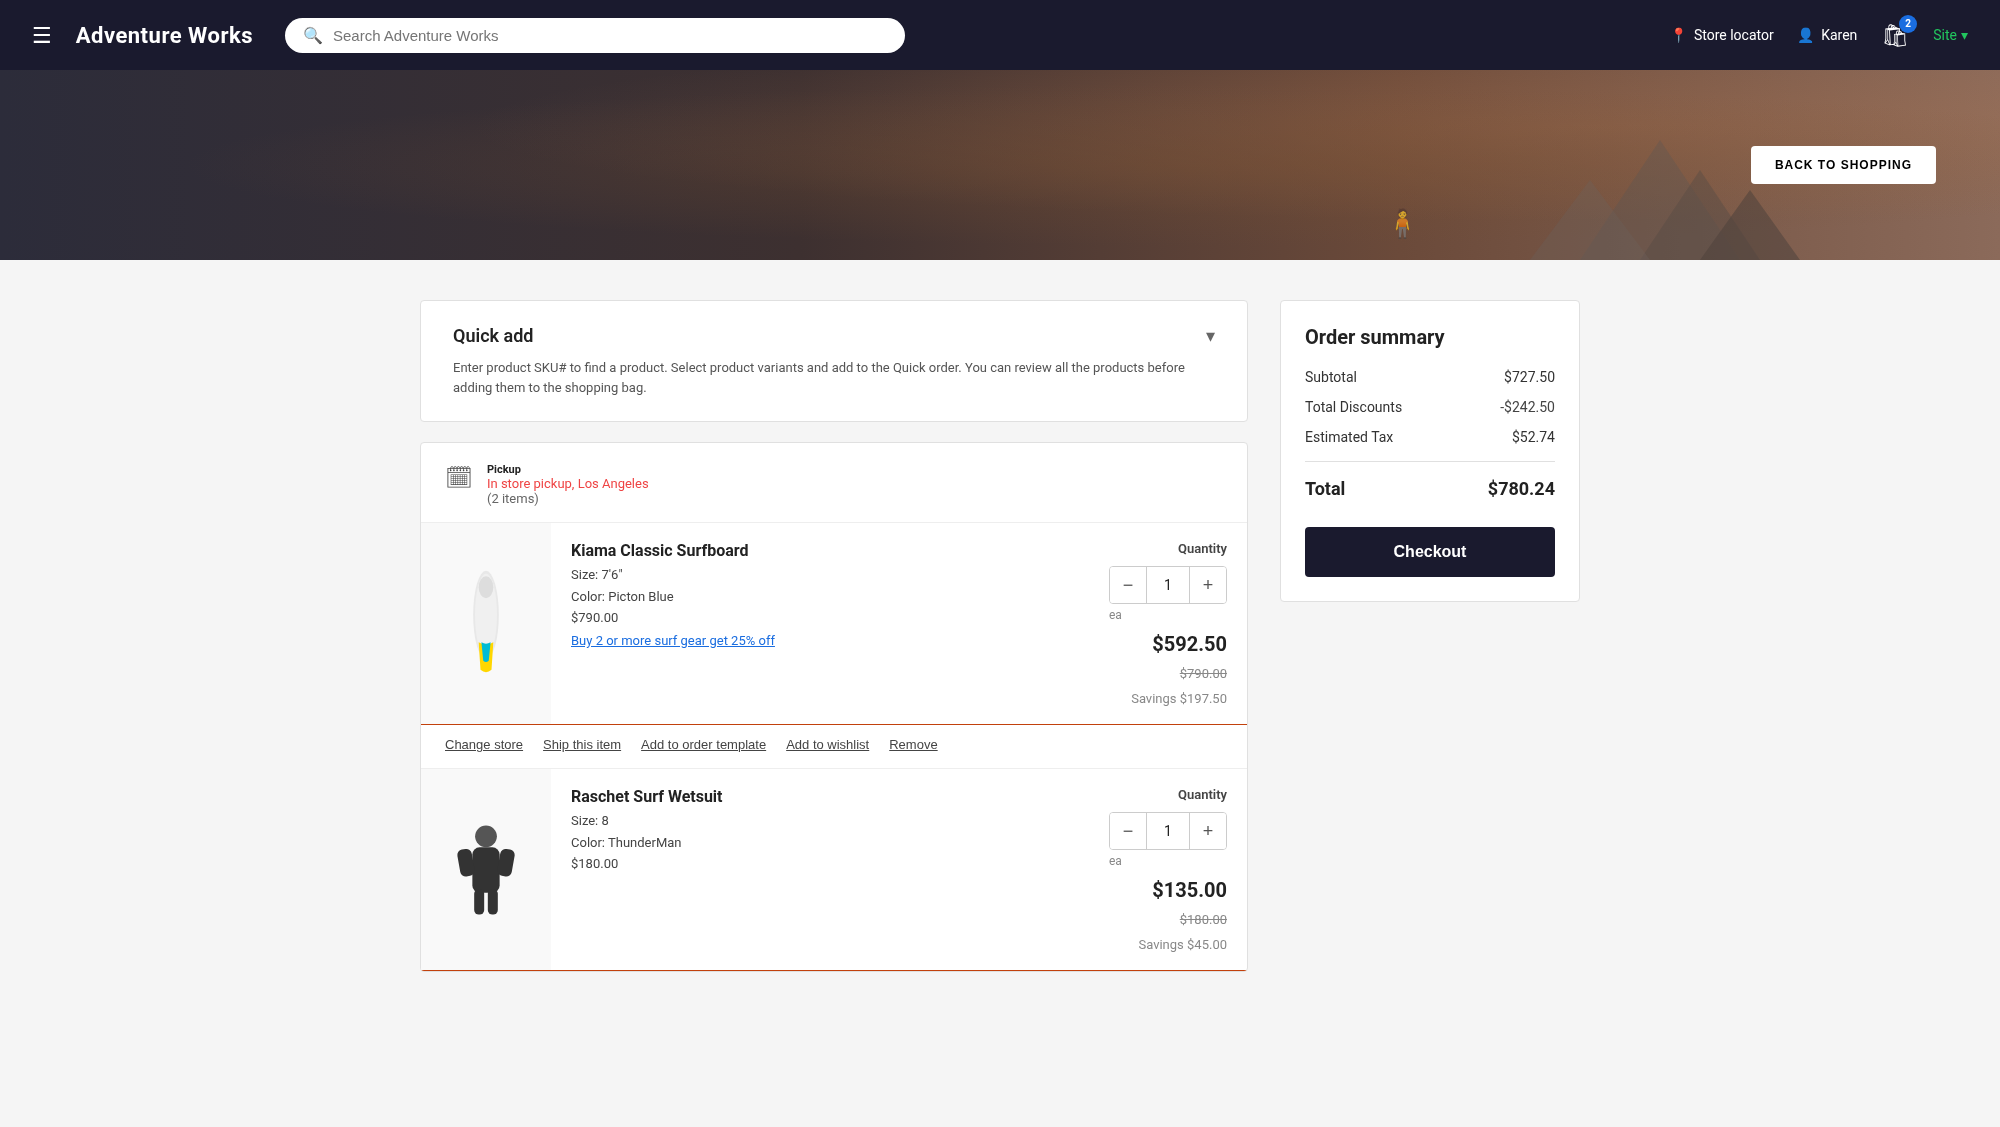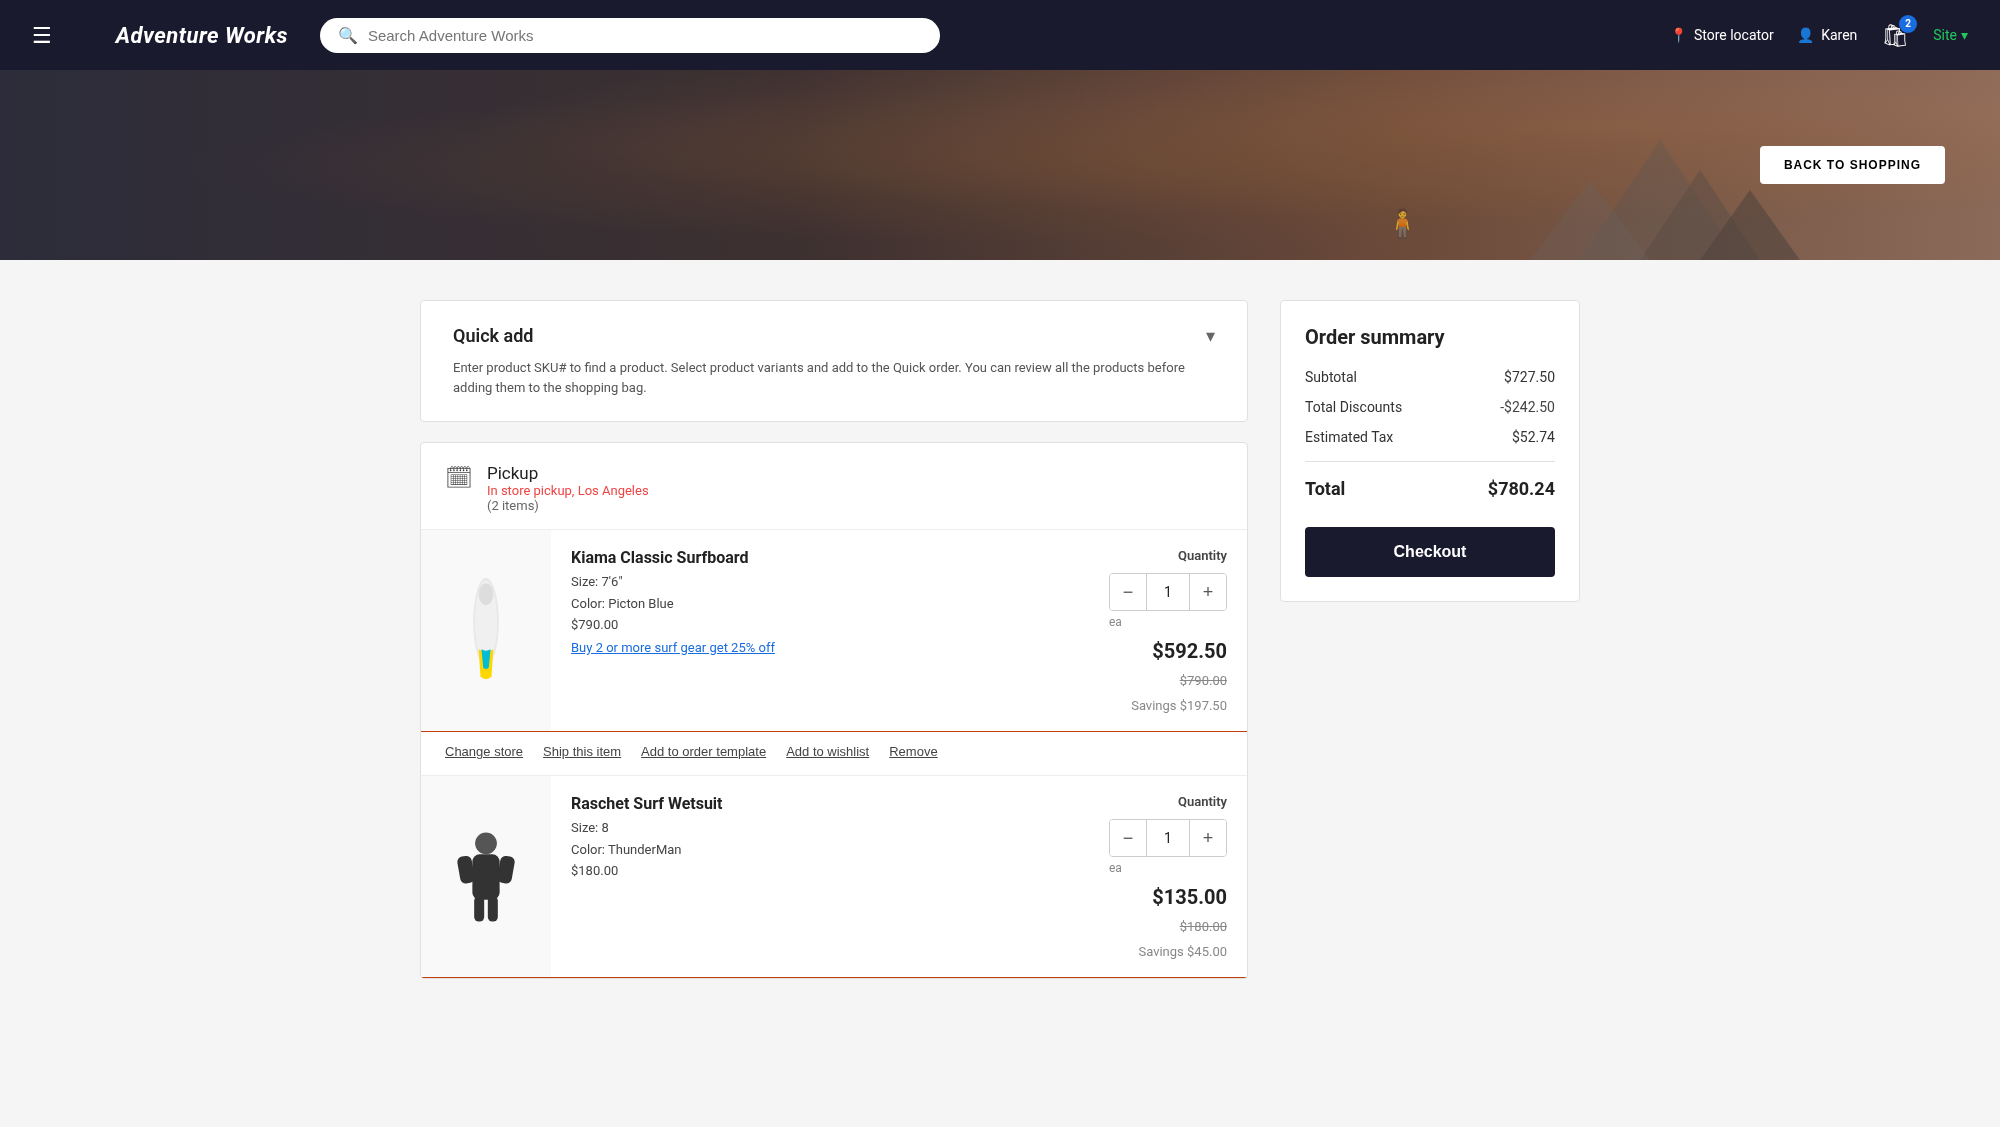--- a/index.html
+++ b/index.html
@@ -16,24 +16,22 @@
     }
     .header-menu-icon {
       color: #fff;
       font-size: 22px;
       cursor: pointer;
     }
     .header-logo {
       color: #fff;
       font-size: 22px;
       font-weight: 700;
-      font-style: italic;
       white-space: nowrap;
       letter-spacing: 0.5px;
-      margin-left: 40px;
     }
     .header-search {
       flex: 1;
       max-width: 620px;
       margin-left: 8px;
     }
     .search-bar {
       display: flex;
       align-items: center;
       background: #fff;
@@ -129,21 +127,21 @@
     .hero-title {
       position: relative;
       color: #fff;
       font-size: 42px;
       font-weight: 800;
       padding: 0 60px;
       z-index: 2;
     }
     .back-to-shopping-btn {
       position: absolute;
-      right: 55px;
+      right: 64px;
       background: #fff;
       border: none;
       border-radius: 4px;
       padding: 12px 24px;
       font-size: 12px;
       font-weight: 700;
       letter-spacing: 1px;
       cursor: pointer;
       text-transform: uppercase;
       z-index: 2;
@@ -200,21 +198,21 @@
       align-items: flex-start;
       gap: 14px;
       padding: 20px 24px 16px;
       border-bottom: 1px solid #eee;
     }
     .pickup-icon {
       font-size: 22px;
       color: #444;
       margin-top: 2px;
     }
-    .pickup-title { font-size: 17px; font-weight: 400; }
+    .pickup-title { font-size: 11px; font-weight: 700; }
     .pickup-subtitle { font-size: 13px; color: #ef4444; }
     .pickup-count { font-size: 13px; color: #666; }
 
     
     .cart-item {
       display: flex;
       gap: 0;
       border-bottom: 1px solid #c2410c;
     }
     .cart-item-img {

